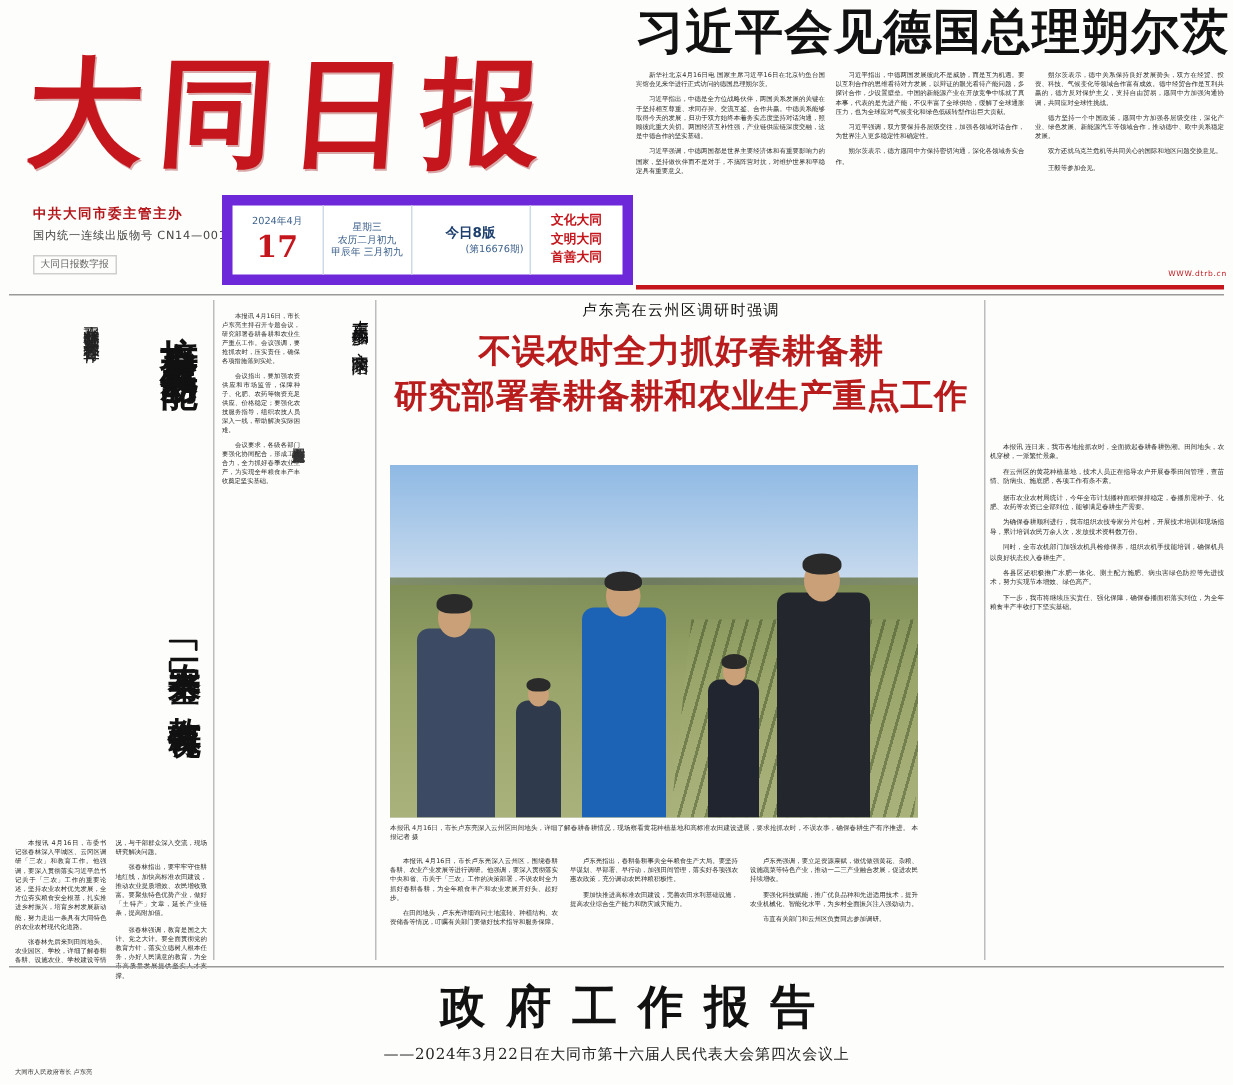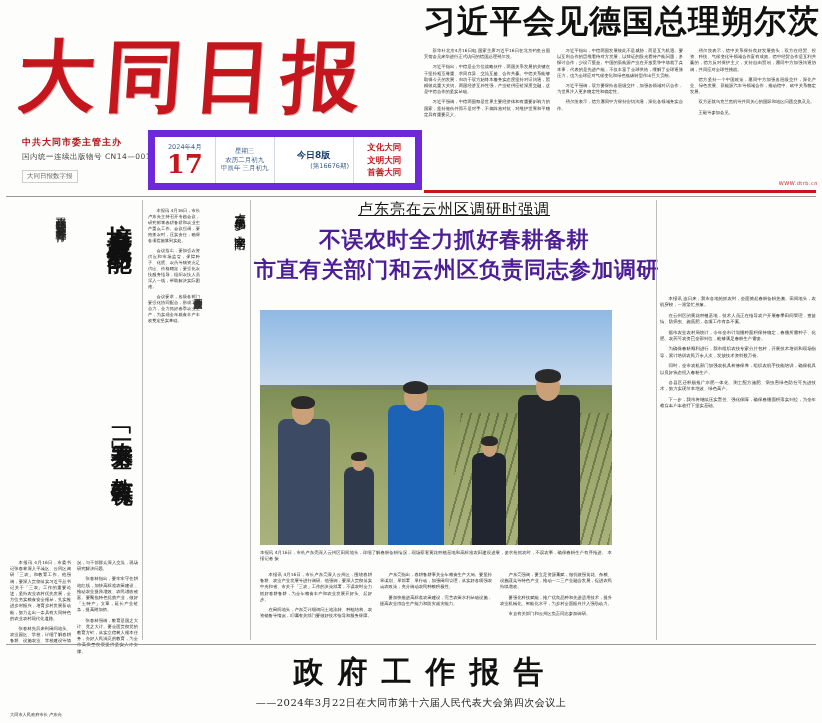--- a/index.html
+++ b/index.html
@@ -82,21 +82,21 @@
     flex-direction: column;
     justify-content: center;
     align-items: center;
     padding: 0 4px;
     border-right: 1px solid #cddbe8;
   }
   .dateblock .cell:last-child { border-right: none; }
   .dateblock .tiny { font-size: 6.5px; color: #3a5f8a; line-height: 1.35; white-space: nowrap;}
   .big-day {
     color: #c4161c;
-    font-size: 26px;
+    font-size: 20px;
     font-weight: bold;
     font-family: "DejaVu Serif", "Liberation Serif", serif;
     line-height: 26px;
   }
   .today { font-size: 9px; color: #1c3f6e; font-weight: bold; white-space: nowrap;}
   .today-sub { font-size: 6.5px; color: #3a5f8a; white-space: nowrap; margin-left: 32px;}
   .slogan { color: #c4161c; font-size: 8.5px; line-height: 1.5; white-space: nowrap; font-weight: bold;}
 
   
   .lead-top {
@@ -237,35 +237,34 @@
   .mid-body .ptxt { font-size: 4.2px; line-height: 6px; }
 
   
   .center {
     position: absolute;
     left: 254px; top: 200px;
     width: 400px;
   }
   .kicker {
     text-align: center;
-    font-size: 15px;
+    font-size: 10px;
     color: #111;
     letter-spacing: 1px;
     font-family: "DejaVu Serif", "Liberation Serif", serif;
     margin-bottom: 5px;
-    text-decoration: underline;
   }
   .center-head {
     text-align: center;
     font-family: "DejaVu Serif", "Liberation Serif", serif;
     font-weight: bold;
     font-size: 22px;
     line-height: 30px;
     letter-spacing: 0.5px;
-    color: #4c1d95;
+    color: #b91c1c;
     white-space: nowrap;
   }
 
   .photo {
     position: absolute;
     left: 6px; top: 110px;
     width: 352px;
     height: 235px;
     background: linear-gradient(#9fc3e8 0%, #bcd6ee 28%, #cfe0ef 33%, #7e8f5c 36%, #6e7f4d 44%, #8d9a63 60%, #9aa66e 100%);
     overflow: hidden;
@@ -435,21 +434,21 @@
       <p class="ptxt indent">本报讯 4月16日，市长卢东亮主持召开专题会议，研究部署春耕备耕和农业生产重点工作。会议强调，要抢抓农时，压实责任，确保各项措施落到实处。</p>
       <p class="ptxt indent">会议指出，要加强农资供应和市场监管，保障种子、化肥、农药等物资充足供应、价格稳定；要强化农技服务指导，组织农技人员深入一线，帮助解决实际困难。</p>
       <p class="ptxt indent">会议要求，各级各部门要强化协同配合，形成工作合力，全力抓好春季农业生产，为实现全年粮食丰产丰收奠定坚实基础。</p>
     </div>
   </div>
   <div class="vrule" style="left:250px; top:200px; height:440px;"></div>
 
   <div class="center">
     <div class="kicker">卢东亮在云州区调研时强调</div>
     <div class="center-head">不误农时全力抓好春耕备耕</div>
-    <div class="center-head l2">市直有关部门和云州区负责同志参加调研</div>
+    <div class="center-head l2">研究部署春耕备耕和农业生产重点工作</div>
 
     <div class="photo">
       <div class="sky"></div>
       <div class="treeline"></div>
       <div class="field"></div>
       <div class="furrow"></div>
 
       <div class="figure" style="left:18px; width:52px; height:126px; background:#3c4a63;"></div>
       <div class="fig-head" style="left:32px; bottom:120px; width:22px; height:26px;"></div>
       <div class="fig-hair" style="left:31px; bottom:136px; width:24px; height:13px;"></div>

